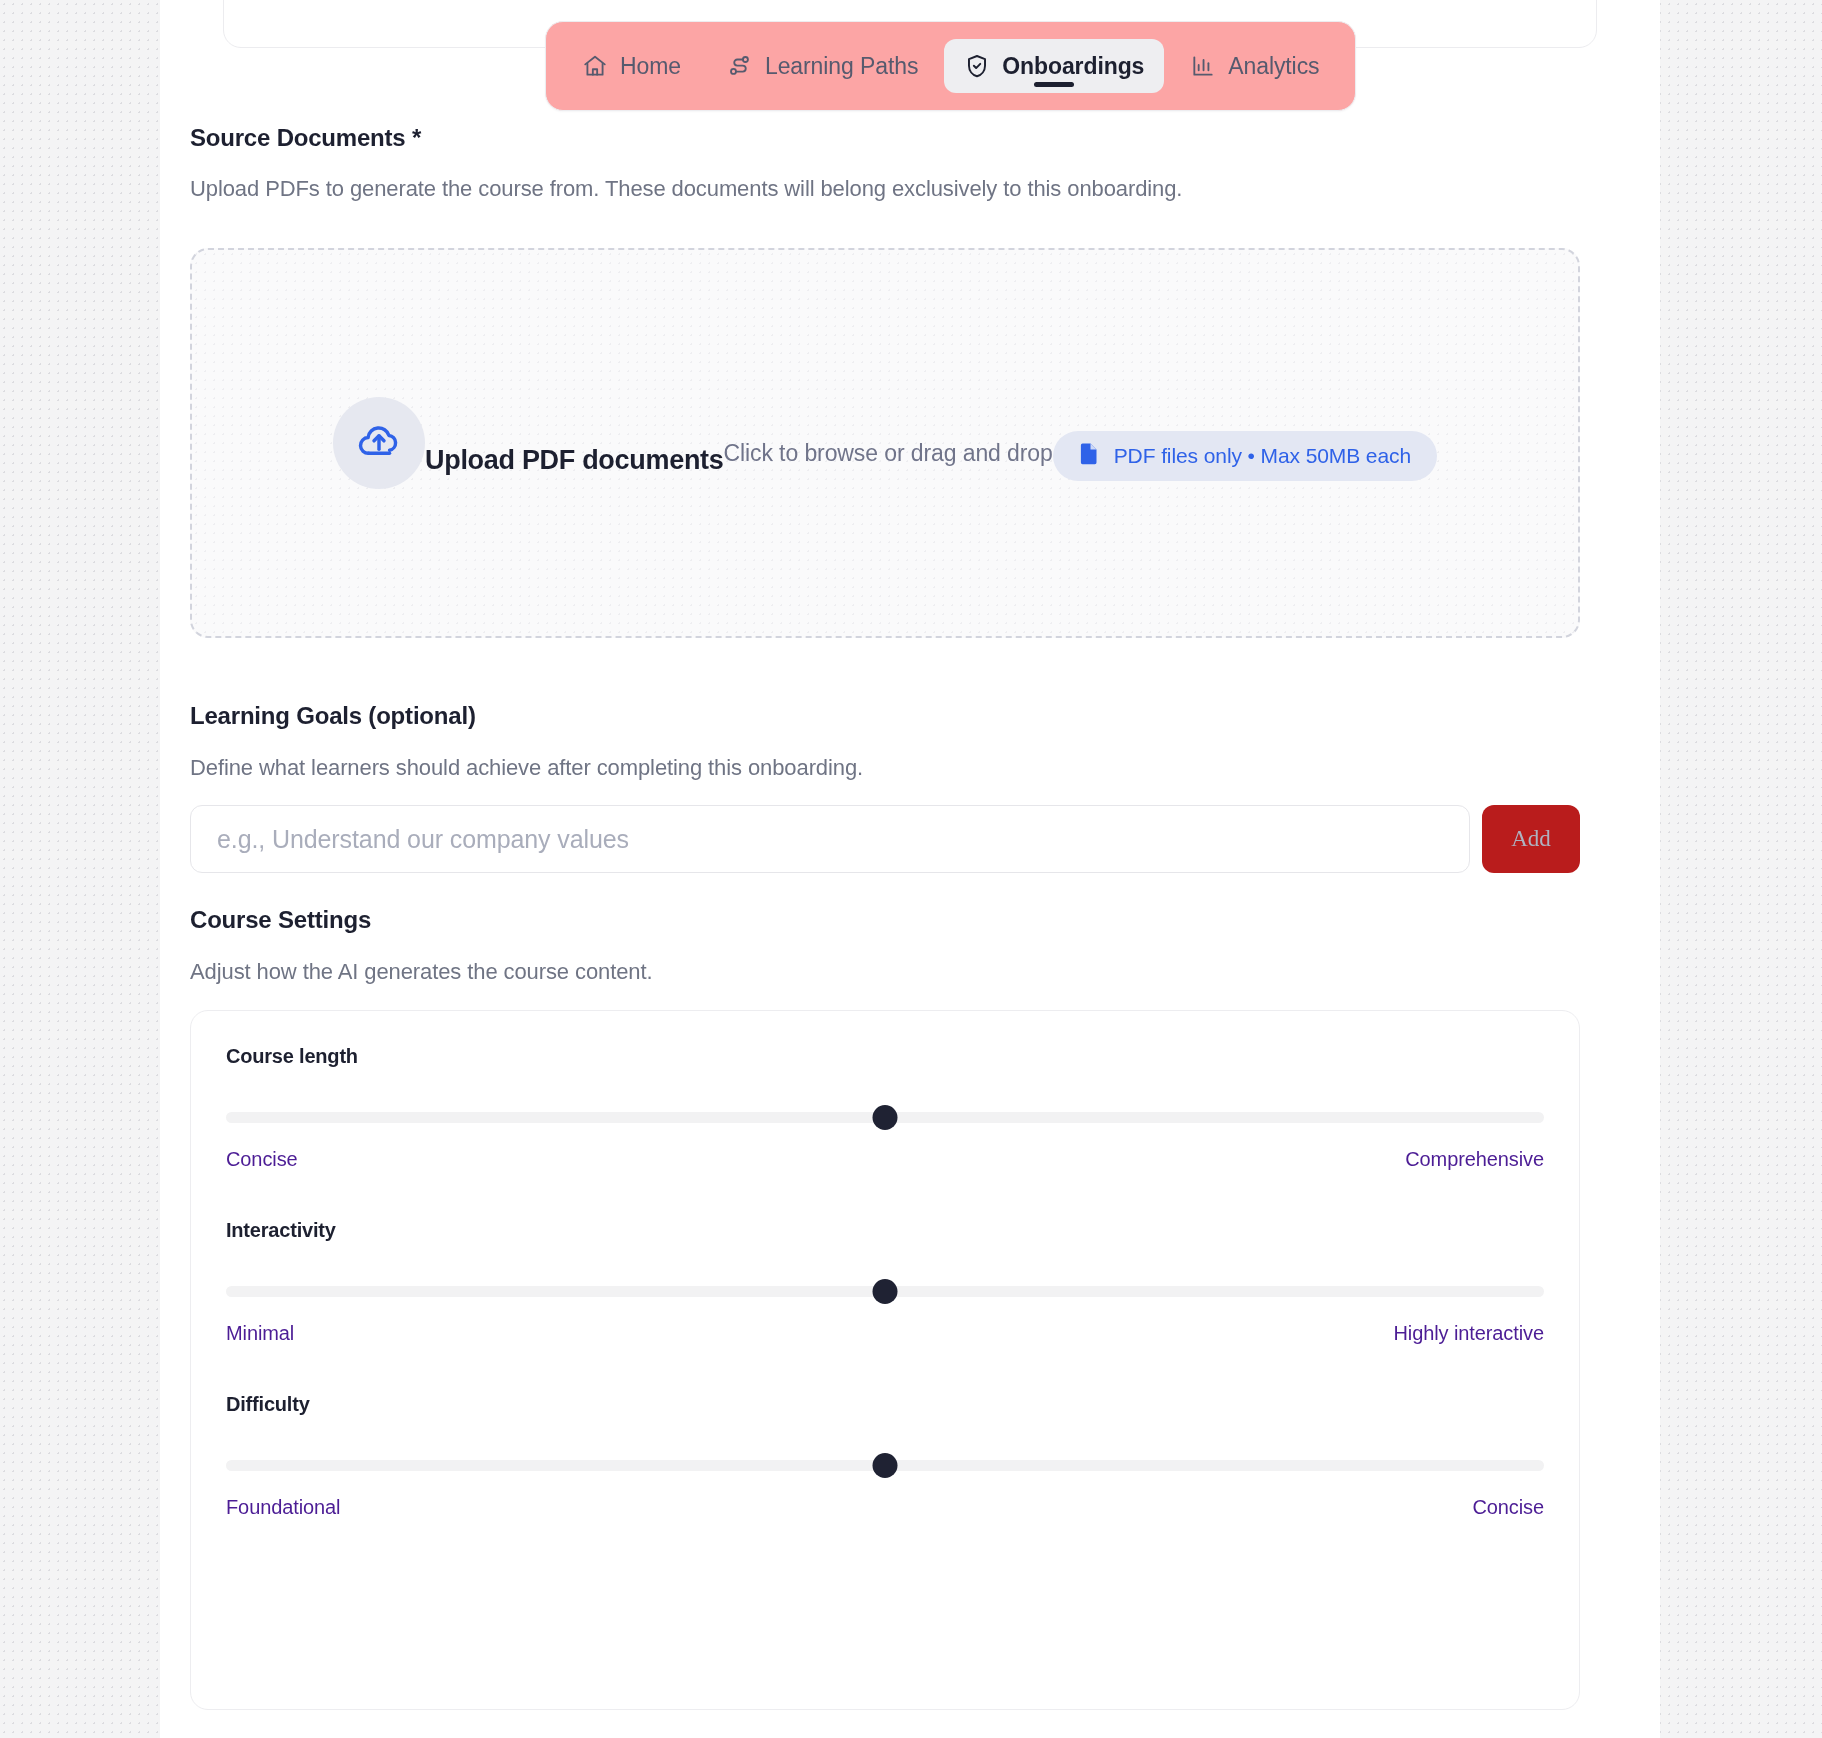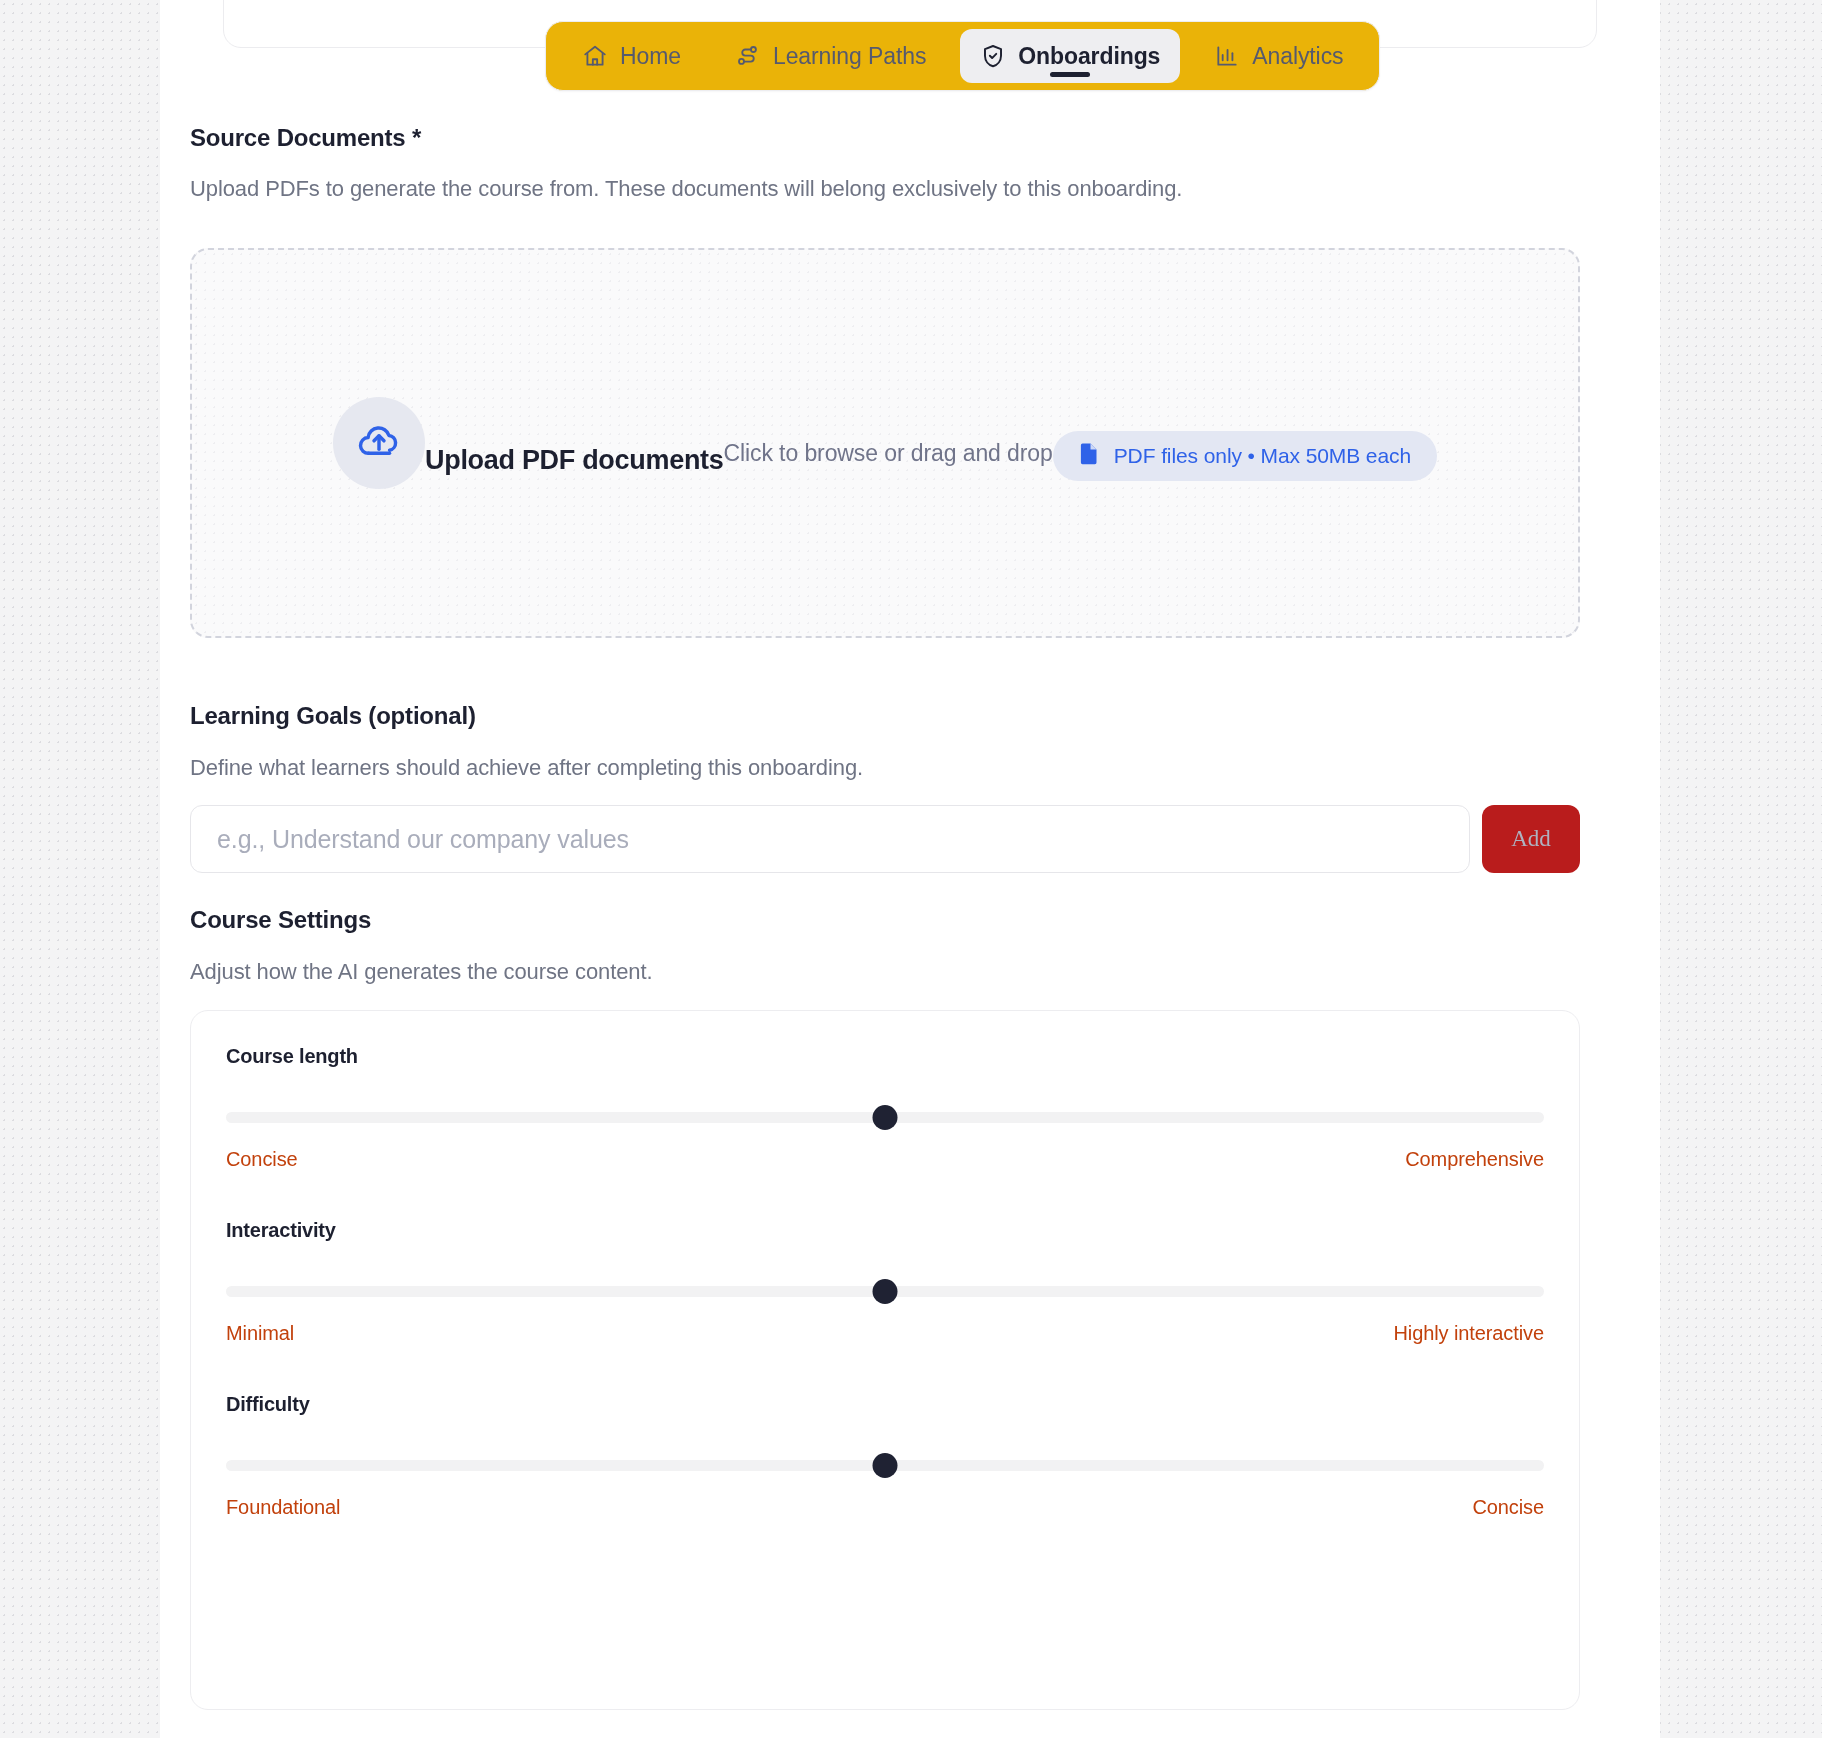--- a/index.html
+++ b/index.html
@@ -38,28 +38,28 @@
     background: #ffffff;
     border: 1px solid #ececef;
     border-radius: 18px;
   }
 
   
   #nav-pill {
     position: absolute;
     left: 385px;
     top: 21px;
-    height: 70px;
-    background: #eab308;
+    height: 90px;
+    background: #fca5a5;
     border: 1px solid #ededf0;
     border-radius: 18px;
     display: flex;
     align-items: center;
     padding: 0 16px;
-    gap: 14px;
+    gap: 6px;
     box-shadow: 0 1px 2px rgba(16,24,40,0.04);
     z-index: 10;
   }
 
   .nav-item {
     display: flex;
     align-items: center;
     gap: 12px;
     height: 54px;
     padding: 0 20px;
@@ -280,21 +280,21 @@
     cursor: grab;
   }
 
   .slider-ends {
     display: flex;
     justify-content: space-between;
     margin-top: 22px;
   }
   .slider-ends span {
     font-size: 20px;
-    color: #c2410c;
+    color: #4c1d95;
     letter-spacing: -0.1px;
   }
 </style>
 </head>
 <body>
 
 <div id="content-panel">
 
   <div id="top-card-remnant"></div>
 

